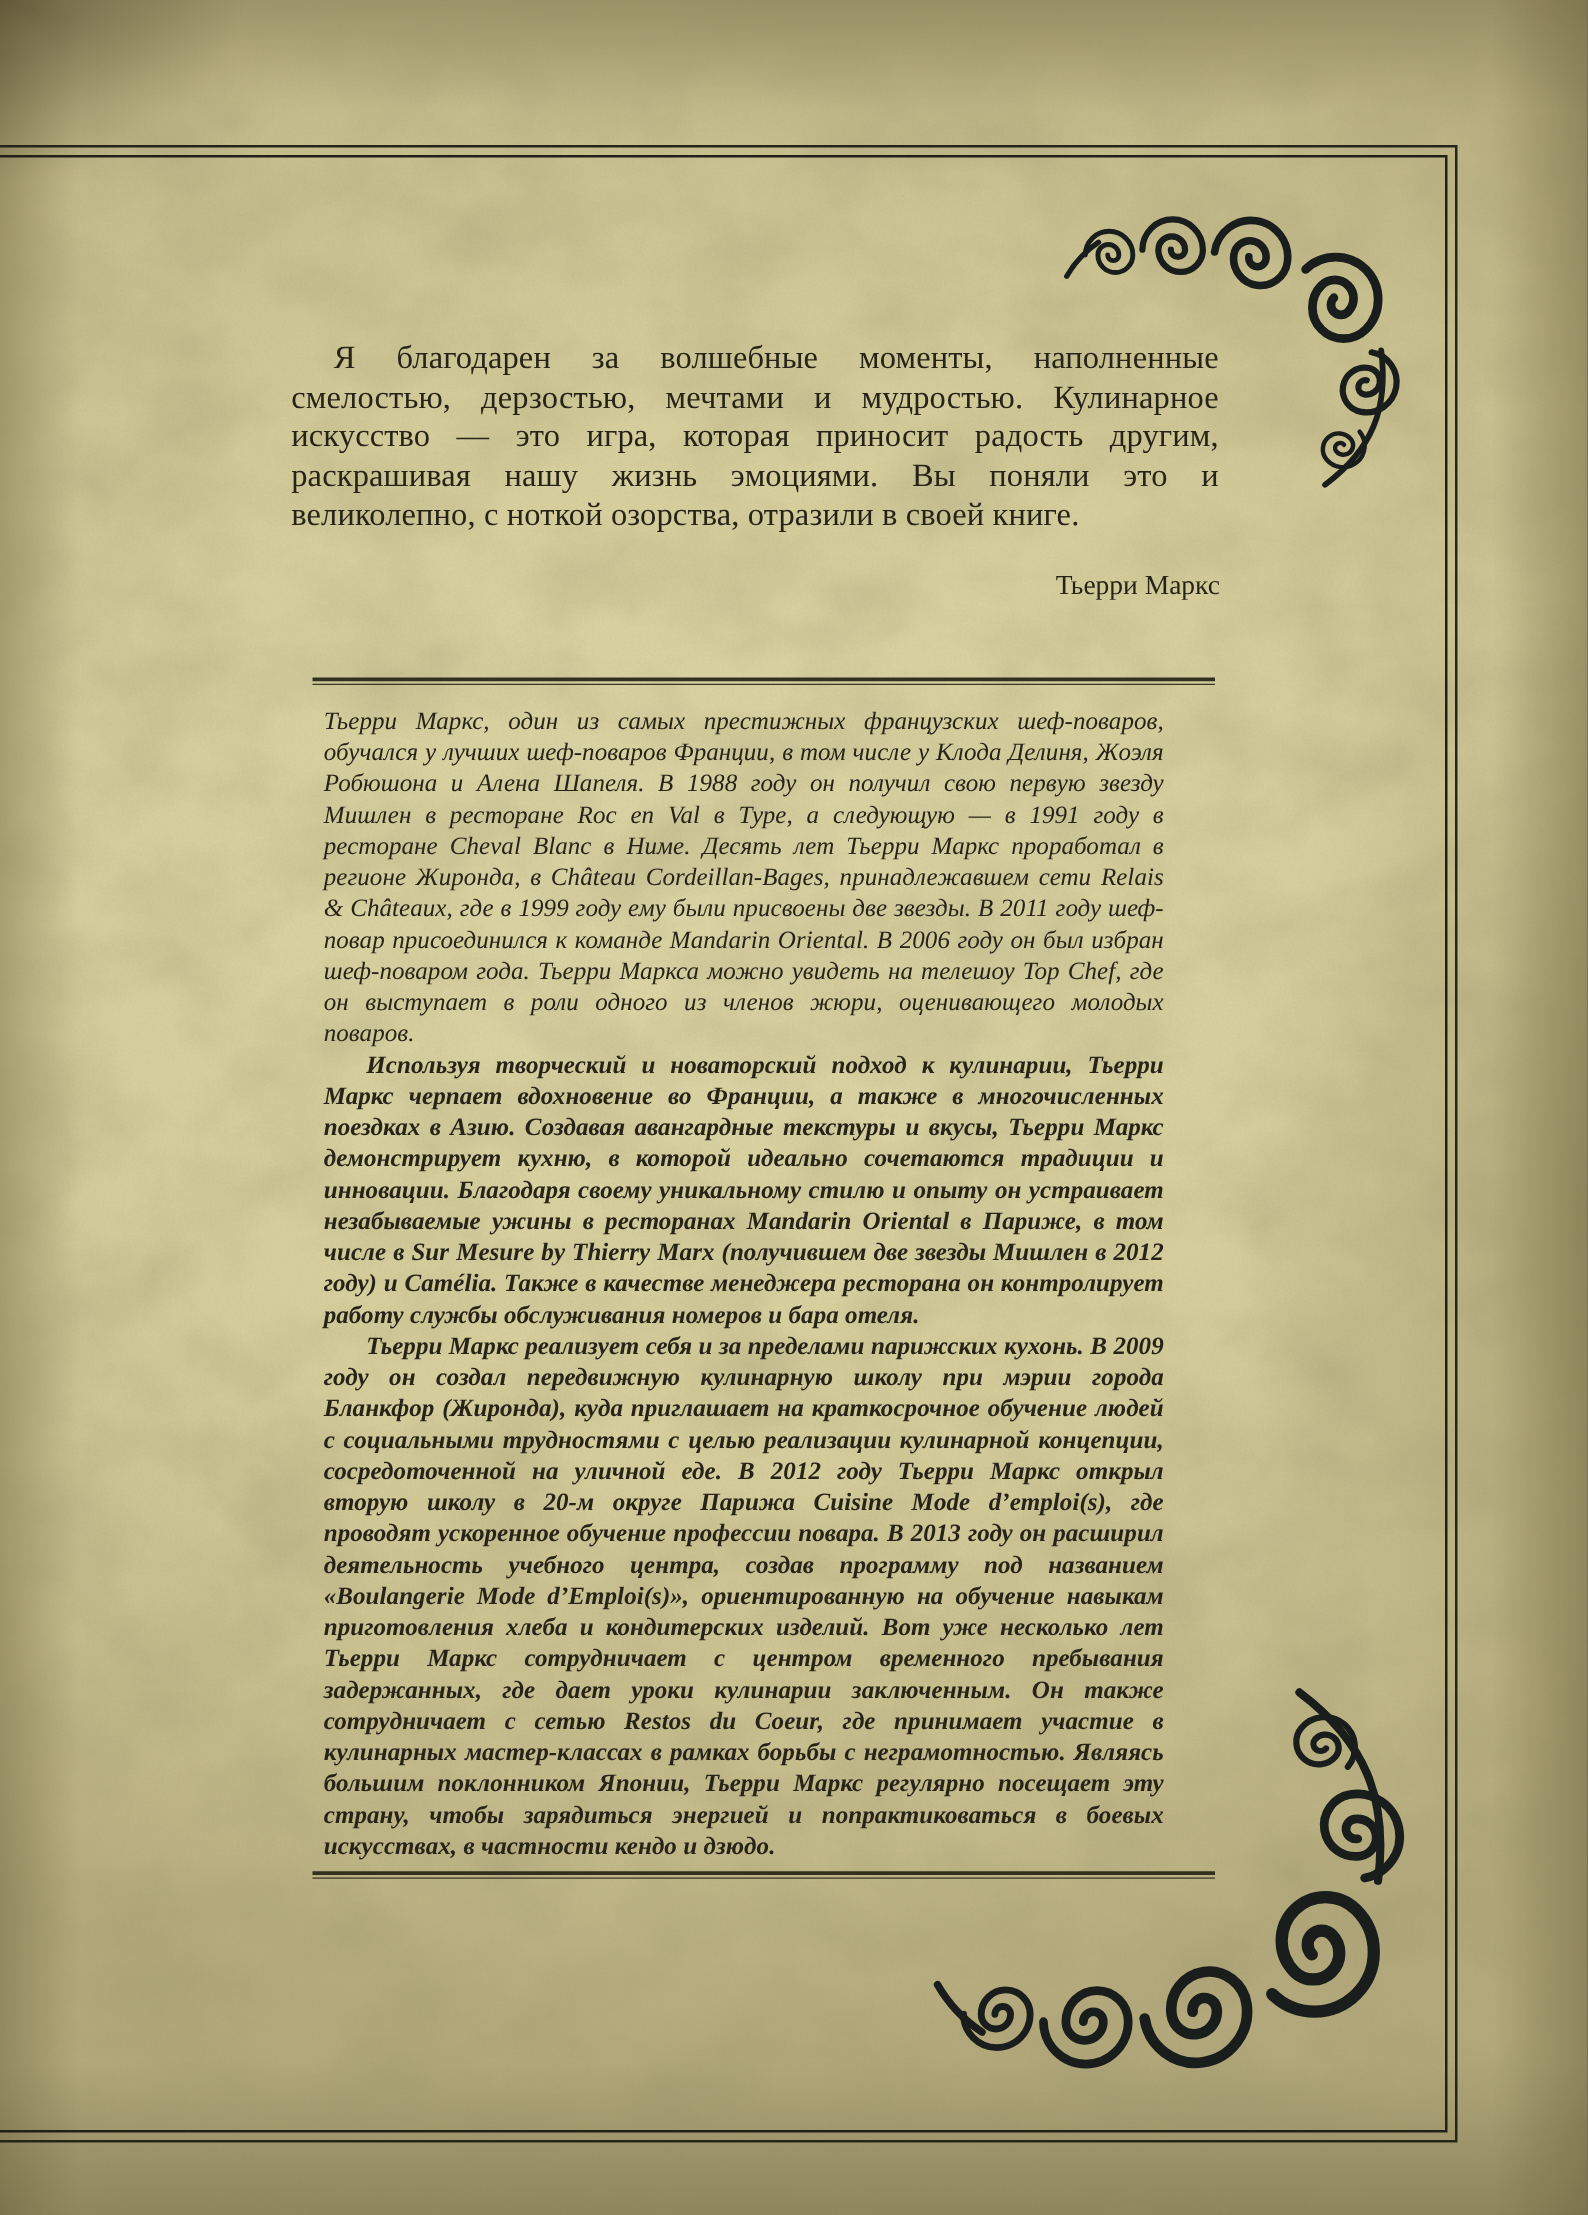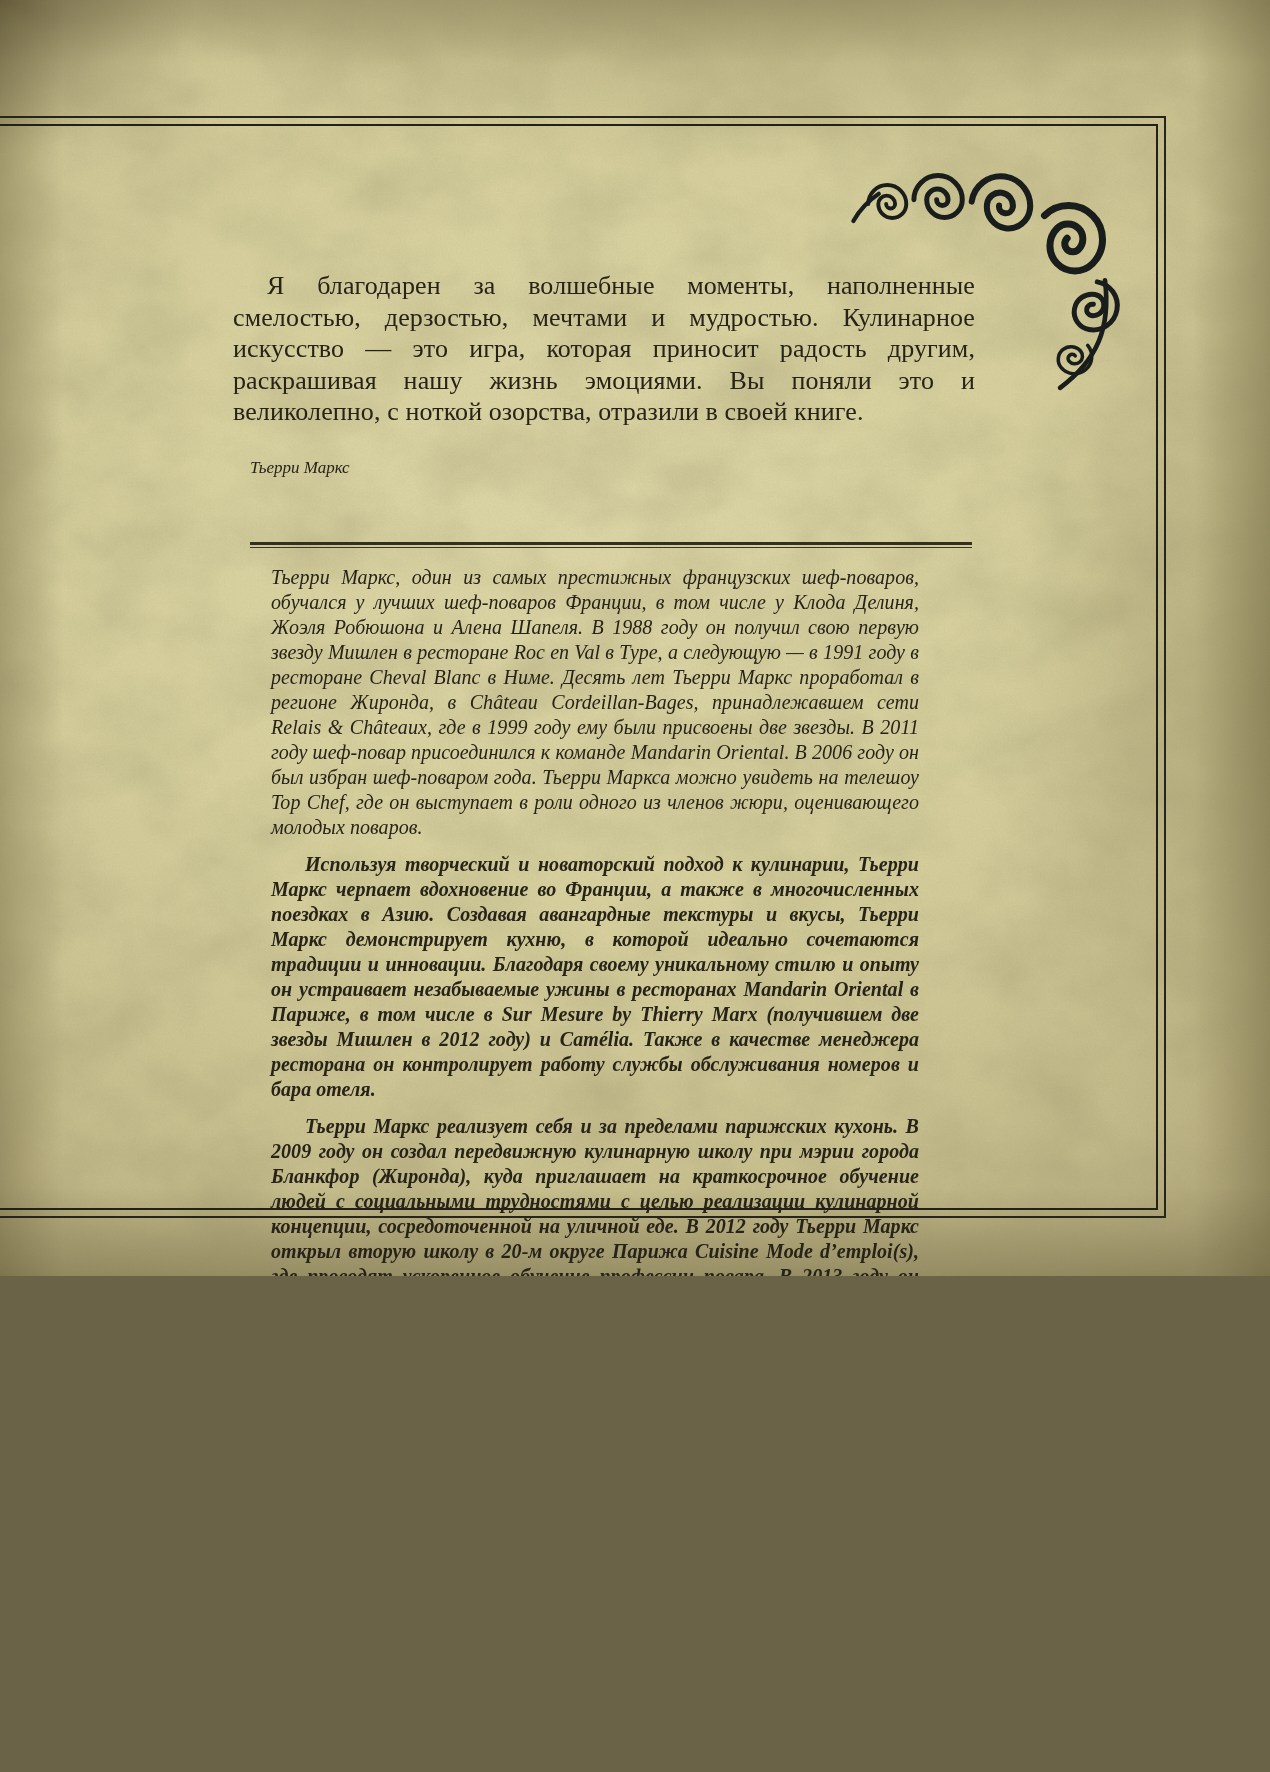--- a/index.html
+++ b/index.html
@@ -1,18 +1,18 @@
 <!DOCTYPE html>
 <html lang="ru"><head>
 <meta charset="utf-8">
 <style>
   html,body{margin:0;padding:0;background:#6b6347;}
   .page{
     position:relative;
-    width:1270px;height:1276px;
+    width:1270px;height:1772px;
     margin:0 auto;
     background:
       radial-gradient(320px 240px at -2% -1%, rgba(52,42,20,.55), rgba(52,42,20,0) 70%),
       radial-gradient(900px 380px at 55% -6%, rgba(99,89,50,.30), rgba(99,89,50,0) 65%),
       radial-gradient(420px 700px at 101% 55%, rgba(96,86,46,.28), rgba(96,86,46,0) 70%),
       linear-gradient(to right, rgba(86,76,40,.34), rgba(86,76,40,0) 5%),
       linear-gradient(to left, rgba(86,76,40,.38), rgba(86,76,40,0) 6%),
       linear-gradient(to top, rgba(74,64,34,.34), rgba(74,64,34,0) 7%),
       linear-gradient(to bottom, rgba(80,70,38,.26), rgba(80,70,38,0) 5%),
       radial-gradient(1100px 900px at 45% 42%, #dbd4a5 0%, #d6cf9d 45%, #c6bd8d 78%, #b3a97c 100%);
@@ -37,34 +37,34 @@
   }
   .epigraph{
     margin:270px 0 0 -17px;
     width:742px;
     font-size:26px;line-height:31.5px;
     text-align:justify;text-indent:34px;
     letter-spacing:.1px;
   }
   .attribution{
     margin:24px 0 0 0;
-    font-size:17px;line-height:31px;
-    font-style:italic;
+    font-size:22px;line-height:31px;
+    text-align:right;
   }
   .rule{
     height:2px;
     border-top:3px solid #32301f;
     border-bottom:1.5px solid #3a3726;
     margin:0;
   }
   .rule.top{margin-top:59px;width:722px;}
   .rule.bottom{margin-top:7px;width:722px;}
   .bio{margin:17px 45px 0 9px;}
   .bio p{
-    margin:12px;
+    margin:0;
     font-size:20px;line-height:25px;
     font-style:italic;
     text-align:justify;
     letter-spacing:.05px;
   }
   .bio p.indent{text-indent:34px;font-weight:bold;}
 </style>
 </head>
 <body>
 

